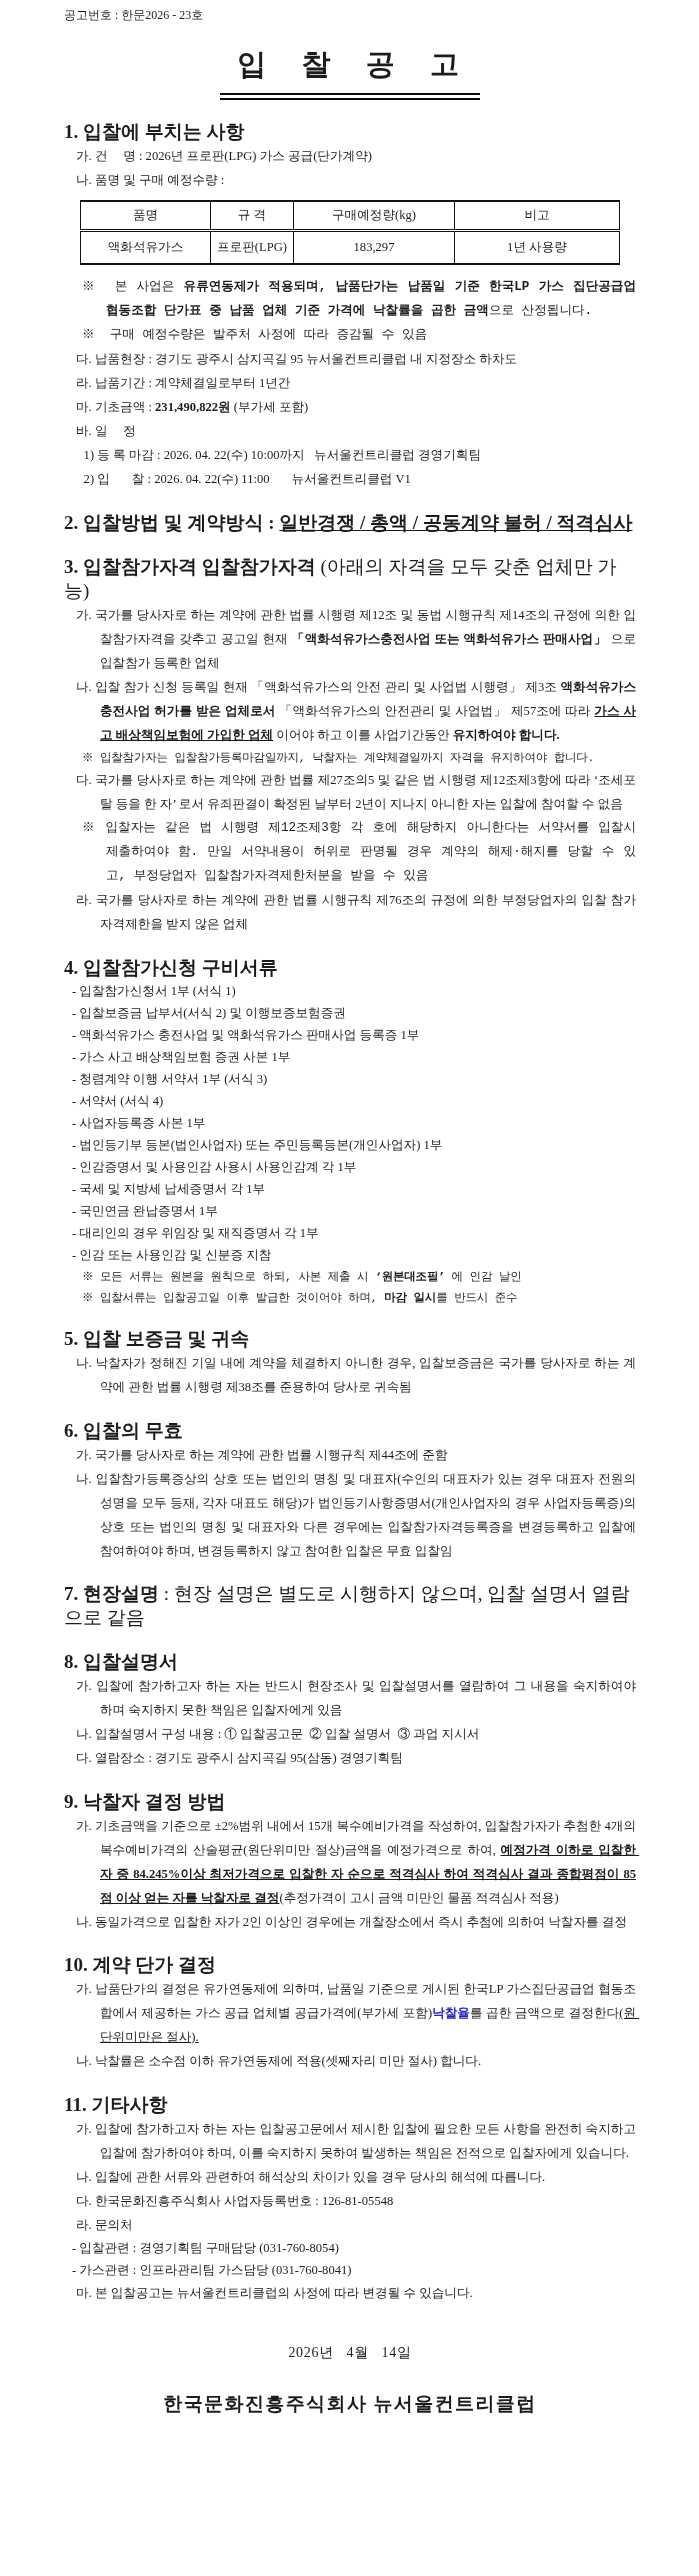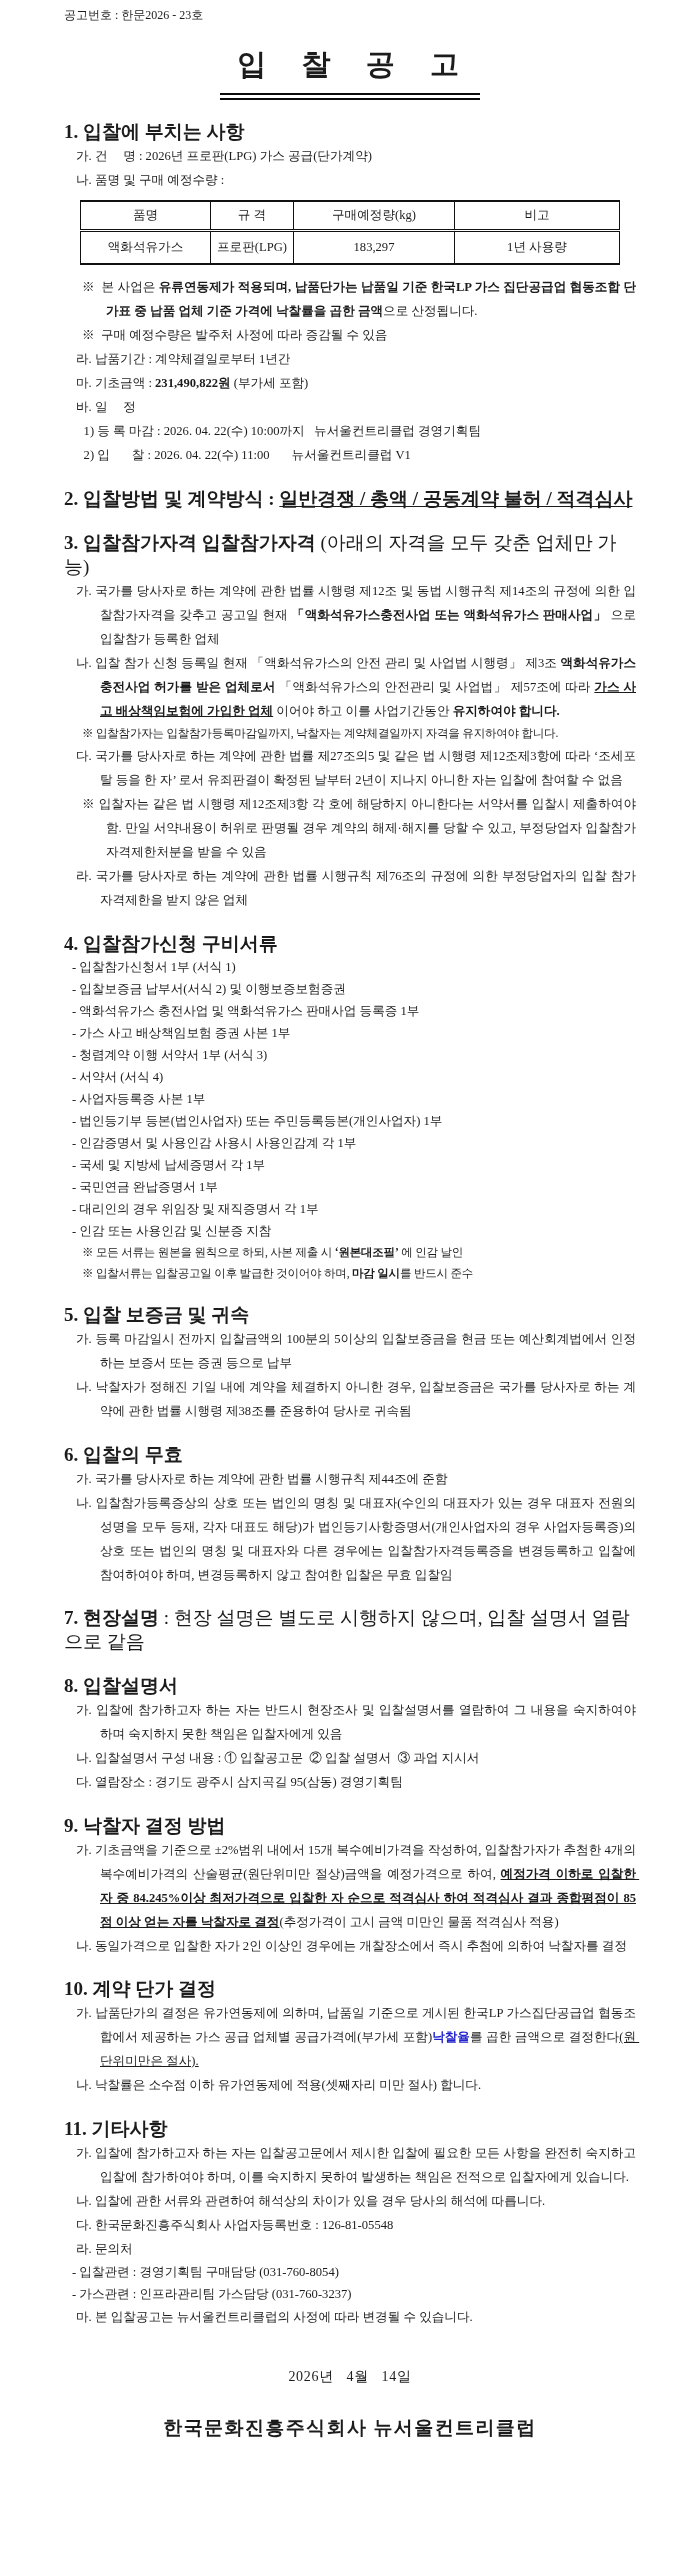--- a/index.html
+++ b/index.html
@@ -16,21 +16,21 @@
     display:inline-block;
     font-size:29px;font-weight:bold;letter-spacing:14px;
     padding:0 7px 8.4px 17px;
     border-bottom:7px double #0a0a0a;
   }
   .blocks div{white-space:pre-wrap;}
   .sec{font-size:19px;font-weight:bold;line-height:24px;margin-top:19.6px;font-family:Liberation Serif, serif;}
   .item{font-size:12.6px;line-height:24px;padding-left:36px;text-indent:-24px;text-align:justify;}
   .sub{font-size:12.6px;line-height:24.5px;padding-left:19.6px;}
   .dash{font-size:12.6px;line-height:22px;padding-left:25px;text-indent:-17px;}
-  .note{font-size:12.6px;line-height:24px;padding-left:42px;text-indent:-24px;text-align:justify;}
+  .note{font-size:12.6px;line-height:24px;padding-left:42px;text-indent:-24px;text-align:justify;font-family:Liberation Mono, monospace;}
   .note.sm{font-size:11.5px;line-height:21px;letter-spacing:-0.2px;}
   table.supply{
     border-collapse:collapse;margin:8.4px 0 9.8px 16px;width:539px;
     text-align:center;font-size:12.6px;table-layout:fixed;
   }
   table.supply th,table.supply td{
     border-left:1.4px solid #111;padding:0 1.4px;overflow:hidden;
   }
   table.supply th{border-bottom:3.5px double #111;height:26.6px;font-weight:normal;}
   table.supply td{height:31px;}
@@ -77,20 +77,21 @@
         <td>프로판(LPG)</td>
         <td>183,297</td>
         <td>1년 사용량</td>
       </tr>
     </tbody>
   </table>
 
   <div class="blocks" id="body-blocks">
       <div class="note"><span>※  본 사업은 </span><span style="font-weight: bold;">유류연동제가 적용되며, 납품단가는 납품일 기준 한국LP 가스 집단공급업 협동조합 단가표 중 납품 업체 기준 가격에 낙찰률을 곱한 금액</span><span>으로 산정됩니다.</span></div>
       <div class="note"><span>※  구매 예정수량은 발주처 사정에 따라 증감될 수 있음</span></div>
+      <div class="item"><span>다. 납품현장 : 경기도 광주시 삼지곡길 95 뉴서울컨트리클럽 내 지정장소 하차도</span></div>
       <div class="item"><span>라. 납품기간 : 계약체결일로부터 1년간</span></div>
       <div class="item"><span>마. 기초금액 : </span><span style="font-weight: bold;">231,490,822원</span><span> (부가세 포함)</span></div>
       <div class="item"><span>바. 일&nbsp;&nbsp;&nbsp;&nbsp;&nbsp;정</span></div>
       <div class="sub"><span>1) 등 록 마감 : 2026. 04. 22(수) 10:00까지&nbsp;&nbsp; 뉴서울컨트리클럽 경영기획팀</span></div>
       <div class="sub"><span>2) 입&nbsp;&nbsp;&nbsp;&nbsp;&nbsp;&nbsp;&nbsp;찰 : 2026. 04. 22(수) 11:00&nbsp;&nbsp;&nbsp;&nbsp;&nbsp;&nbsp; 뉴서울컨트리클럽 V1</span></div>
       <div class="sec"><span style="font-weight: bold;">2. 입찰방법 및 계약방식 : </span><span style="font-weight: bold; text-decoration: underline;">일반경쟁 / 총액 / 공동계약 불허 / 적격심사</span></div>
       <div class="sec"><span style="font-weight: bold;">3. 입찰참가자격 입찰참가자격 </span><span style="font-weight: normal;">(아래의 자격을 모두 갖춘 업체만 가능)</span></div>
       <div class="item"><span>가. 국가를 당사자로 하는 계약에 관한 법률 시행령 제12조 및 동법 시행규칙 제14조의 규정에 의한 입찰참가자격을 갖추고 공고일 현재 </span><span style="font-weight: bold;">「액화석유가스충전사업 또는 액화석유가스 판매사업」</span><span> 으로 입찰참가 등록한 업체</span></div>
       <div class="item"><span>나. 입찰 참가 신청 등록일 현재 「액화석유가스의 안전 관리 및 사업법 시행령」 제3조 </span><span style="font-weight: bold;">액화석유가스 충전사업 허가를 받은 업체로서</span><span> 「액화석유가스의 안전관리 및 사업법」 제57조에 따라 </span><span style="font-weight: bold; text-decoration: underline;">가스 사고 배상책임보험에 가입한 업체</span><span> 이어야 하고 이를 사업기간동안 </span><span style="font-weight: bold;">유지하여야 합니다.</span></div>
       <div class="note sm"><span>※ 입찰참가자는 입찰참가등록마감일까지, 낙찰자는 계약체결일까지 자격을 유지하여야 합니다.</span></div>
@@ -107,21 +108,20 @@
       <div class="dash"><span>- 사업자등록증 사본 1부</span></div>
       <div class="dash"><span>- 법인등기부 등본(법인사업자) 또는 주민등록등본(개인사업자) 1부</span></div>
       <div class="dash"><span>- 인감증명서 및 사용인감 사용시 사용인감계 각 1부</span></div>
       <div class="dash"><span>- 국세 및 지방세 납세증명서 각 1부</span></div>
       <div class="dash"><span>- 국민연금 완납증명서 1부</span></div>
       <div class="dash"><span>- 대리인의 경우 위임장 및 재직증명서 각 1부</span></div>
       <div class="dash"><span>- 인감 또는 사용인감 및 신분증 지참</span></div>
       <div class="note sm"><span>※ 모든 서류는 원본을 원칙으로 하되, 사본 제출 시 </span><span style="font-weight: bold;">‘원본대조필’</span><span> 에 인감 날인</span></div>
       <div class="note sm"><span>※ 입찰서류는 입찰공고일 이후 발급한 것이어야 하며, </span><span style="font-weight: bold;">마감 일시</span><span>를 반드시 준수</span></div>
       <div class="sec"><span style="font-weight: bold;">5. 입찰 보증금 및 귀속</span></div>
-      <div class="item"><span>가. 등록 마감일시 전까지 입찰금액의 100분의 5이상의 입찰보증금을 현금 또는 예산회계법에서 인정하는 보증서 또는 증권 등으로 납부</span></div>
       <div class="item"><span>나. 낙찰자가 정해진 기일 내에 계약을 체결하지 아니한 경우, 입찰보증금은 국가를 당사자로 하는 계약에 관한 법률 시행령 제38조를 준용하여 당사로 귀속됨</span></div>
       <div class="sec"><span style="font-weight: bold;">6. 입찰의 무효</span></div>
       <div class="item"><span>가. 국가를 당사자로 하는 계약에 관한 법률 시행규칙 제44조에 준함</span></div>
       <div class="item"><span>나. 입찰참가등록증상의 상호 또는 법인의 명칭 및 대표자(수인의 대표자가 있는 경우 대표자 전원의 성명을 모두 등재, 각자 대표도 해당)가 법인등기사항증명서(개인사업자의 경우 사업자등록증)의 상호 또는 법인의 명칭 및 대표자와 다른 경우에는 입찰참가자격등록증을 변경등록하고 입찰에 참여하여야 하며, 변경등록하지 않고 참여한 입찰은 무효 입찰임</span></div>
       <div class="sec"><span style="font-weight: bold;">7. 현장설명</span><span style="font-weight: normal;"> : 현장 설명은 별도로 시행하지 않으며, 입찰 설명서 열람으로 같음</span></div>
       <div class="sec"><span style="font-weight: bold;">8. 입찰설명서</span></div>
       <div class="item"><span>가. 입찰에 참가하고자 하는 자는 반드시 현장조사 및 입찰설명서를 열람하여 그 내용을 숙지하여야 하며 숙지하지 못한 책임은 입찰자에게 있음</span></div>
       <div class="item"><span>나. 입찰설명서 구성 내용 : ① 입찰공고문  ② 입찰 설명서  ③ 과업 지시서</span></div>
       <div class="item"><span>다. 열람장소 : 경기도 광주시 삼지곡길 95(삼동) 경영기획팀</span></div>
       <div class="sec"><span style="font-weight: bold;">9. 낙찰자 결정 방법</span></div>
@@ -129,21 +129,21 @@
       <div class="item"><span>나. 동일가격으로 입찰한 자가 2인 이상인 경우에는 개찰장소에서 즉시 추첨에 의하여 낙찰자를 결정</span></div>
       <div class="sec"><span style="font-weight: bold;">10. 계약 단가 결정</span></div>
       <div class="item"><span>가. 납품단가의 결정은 유가연동제에 의하며, 납품일 기준으로 게시된 한국LP 가스집단공급업 협동조합에서 제공하는 가스 공급 업체별 공급가격에(부가세 포함)</span><span style="font-weight: bold; color: rgb(34, 34, 204);">낙찰율</span><span>를 곱한 금액으로 결정한다</span><span style="text-decoration: underline;">(원 단위미만은 절사).</span></div>
       <div class="item"><span>나. 낙찰률은 소수점 이하 유가연동제에 적용(셋째자리 미만 절사) 합니다.</span></div>
       <div class="sec"><span style="font-weight: bold;">11. 기타사항</span></div>
       <div class="item"><span>가. 입찰에 참가하고자 하는 자는 입찰공고문에서 제시한 입찰에 필요한 모든 사항을 완전히 숙지하고 입찰에 참가하여야 하며, 이를 숙지하지 못하여 발생하는 책임은 전적으로 입찰자에게 있습니다.</span></div>
       <div class="item"><span>나. 입찰에 관한 서류와 관련하여 해석상의 차이가 있을 경우 당사의 해석에 따릅니다.</span></div>
       <div class="item"><span>다. 한국문화진흥주식회사 사업자등록번호 : 126-81-05548</span></div>
       <div class="item"><span>라. 문의처</span></div>
       <div class="dash"><span>- 입찰관련 : 경영기획팀 구매담당 (031-760-8054)</span></div>
-      <div class="dash"><span>- 가스관련 : 인프라관리팀 가스담당 (031-760-3237)</span></div>
+      <div class="dash"><span>- 가스관련 : 인프라관리팀 가스담당 (031-760-8041)</span></div>
       <div class="item"><span>마. 본 입찰공고는 뉴서울컨트리클럽의 사정에 따라 변경될 수 있습니다.</span></div>
     </div>
 
   <div class="footer-date">2026년&nbsp;&nbsp; 4월&nbsp;&nbsp; 14일</div>
   <div class="footer-org">한국문화진흥주식회사 뉴서울컨트리클럽</div>
 
 </div>
 
 
 </body></html>

